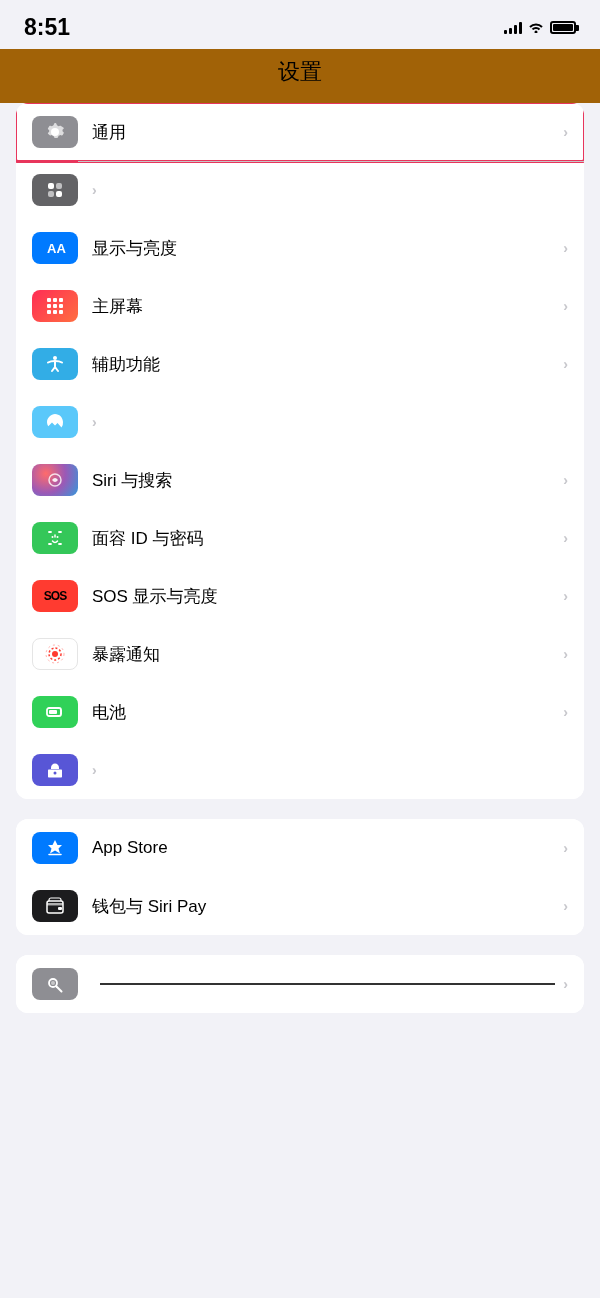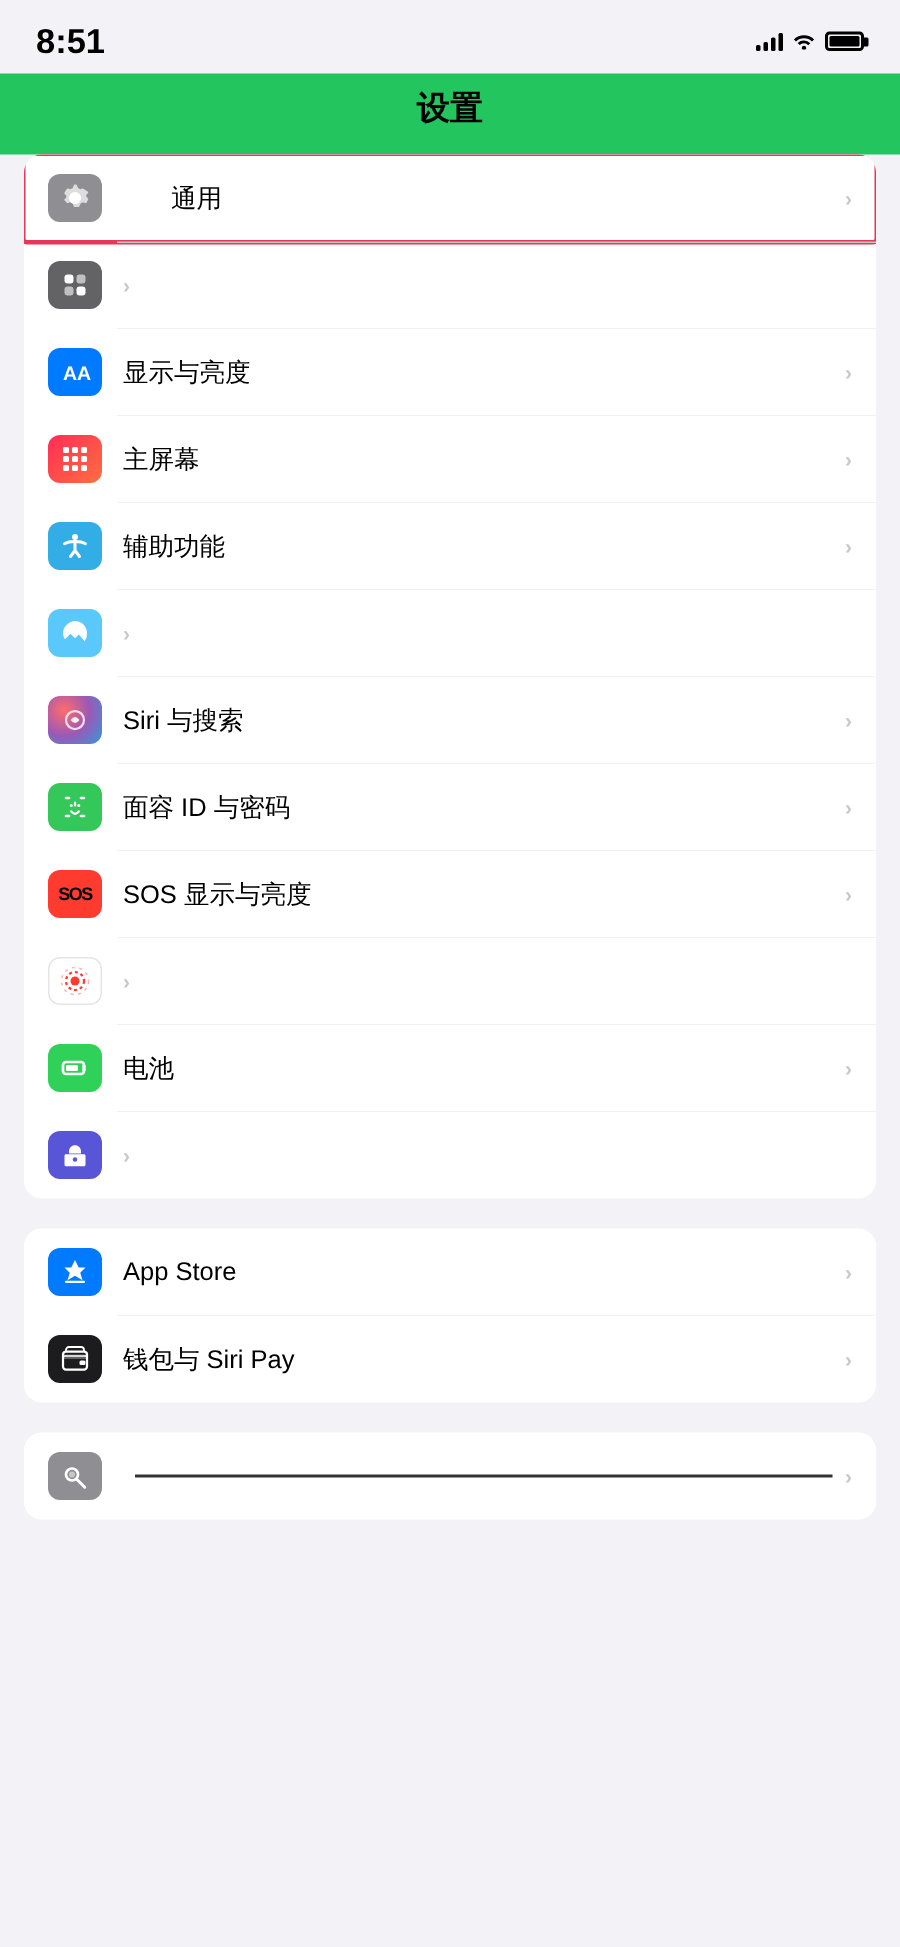--- a/index.html
+++ b/index.html
@@ -68,24 +68,24 @@
       background: #000;
       height: 100%;
       width: 100%;
       border-radius: 1px;
     }
 
     
     .page-title {
       text-align: center;
       font-size: 22px;
-      font-weight: 700;
+      font-weight: 400;
       color: #000;
       padding: 8px 0 16px;
-      background: #22c55e;
+      background: #a16207;
     }
 
     
     .settings-section {
       background: #fff;
       border-radius: 12px;
       margin: 0 16px 20px;
       overflow: hidden;
     }
 
@@ -107,25 +107,24 @@
       height: 0.5px;
       background: #c6c6c8;
     }
 
     
     .settings-item.highlighted {
       outline: 3px solid #e8355c;
       outline-offset: -1px;
       border-radius: 2px;
       z-index: 1;
-      gap: 32px;
     }
 
     .item-icon {
-      width: 36px;
+      width: 46px;
       height: 32px;
       border-radius: 8px;
       display: flex;
       align-items: center;
       justify-content: center;
       margin-right: 14px;
       flex-shrink: 0;
       font-size: 18px;
       color: #fff;
     }
@@ -296,20 +295,21 @@
   </div>
 
   <div class="settings-item">
     <div class="item-icon" style="background:#fff; border: 1px solid #e5e5e5;">
       <svg class="icon-svg" viewBox="0 0 22 22" fill="none">
         <circle cx="11" cy="11" r="3" fill="#ff3b30"></circle>
         <circle cx="11" cy="11" r="6" stroke="#ff3b30" stroke-width="1.5" stroke-dasharray="2 2"></circle>
         <circle cx="11" cy="11" r="9" stroke="#ff3b30" stroke-width="1" opacity="0.4" stroke-dasharray="2 3"></circle>
       </svg>
     </div>
+    <span class="item-label">暴露通知</span>
     <span class="chevron">›</span>
   </div>
 
   <div class="settings-item">
     <div class="item-icon" style="background:#30d158;">
       <svg class="icon-svg" viewBox="0 0 22 22" fill="none">
         <rect x="3" y="7" width="14" height="8" rx="2" stroke="white" stroke-width="1.8"></rect>
         <path d="M17 9.5v3" stroke="white" stroke-width="2" stroke-linecap="round"></path>
         <rect x="5" y="9" width="8" height="4" rx="1" fill="white"></rect>
       </svg>

